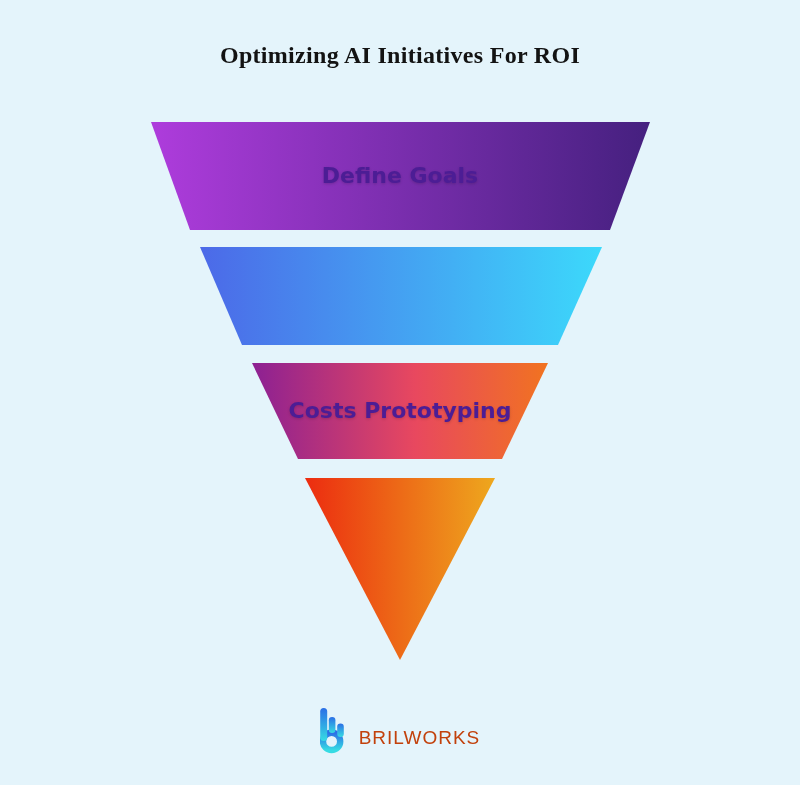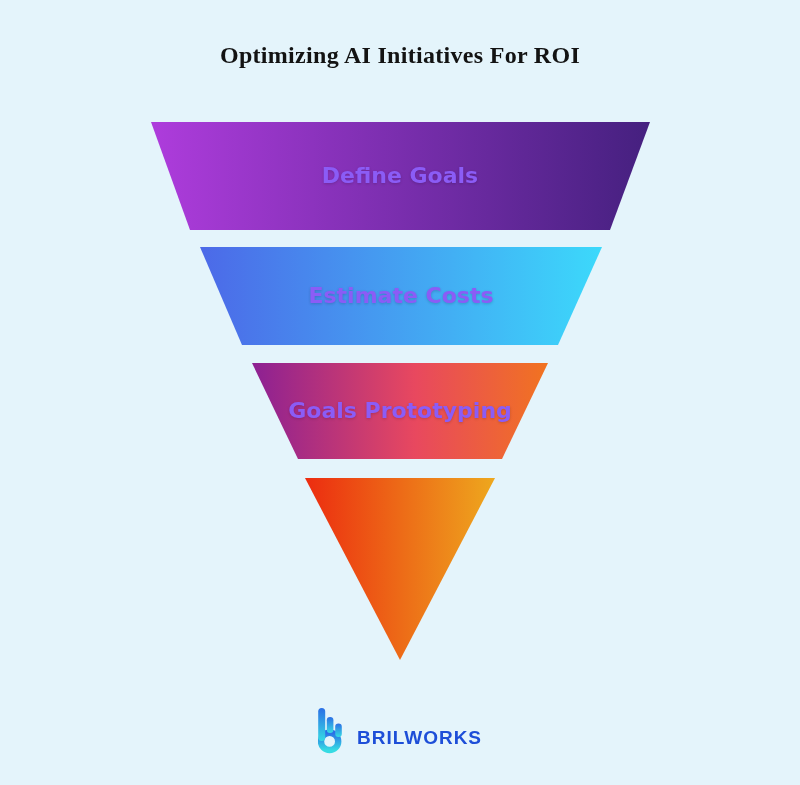--- a/index.html
+++ b/index.html
@@ -31,21 +31,21 @@
     position: absolute;
     left: 0;
     top: 0;
   }
   .stage-label {
     position: absolute;
     display: flex;
     align-items: center;
     justify-content: center;
     text-align: center;
-    color: #8b5cf6;
+    color: #4c1d95;
     font-size: 22px;
     font-weight: 600;
     line-height: 1.45;
     text-shadow: 0 1px 3px rgba(0,0,0,0.18);
     pointer-events: none;
   }
   .label-stage-1 { left: 150px; top: 122px; width: 500px; height: 108px; }
   .label-stage-2 { left: 200px; top: 247px; width: 402px; height: 98px;  }
   .label-stage-3 { left: 252px; top: 363px; width: 296px; height: 96px;  }
   .label-stage-4 { left: 320px; top: 482px; width: 160px; height: 112px; }
@@ -58,23 +58,23 @@
     align-items: center;
     justify-content: center;
     gap: 13px;
   }
   .brand-icon {
     display: block;
   }
   .brand-name {
     font-family: "Liberation Sans", sans-serif;
     font-size: 19px;
-    font-weight: 700;
+    font-weight: 400;
     letter-spacing: 1px;
-    color: #1d4ed8;
+    color: #c2410c;
     margin-top: 12px;
   }
 </style>
 </head>
 <body>
 
 <div class="canvas" style="background-color: rgb(228, 244, 251);">
 
   <h1 class="title">Optimizing AI Initiatives For ROI</h1>
 
@@ -99,22 +99,21 @@
       </linearGradient>
     </defs>
 
     <polygon points="151,122 650,122 610,230 190,230" fill="url(#grad-stage-1)"></polygon>
     <polygon points="200,247 602,247 558,345 242,345" fill="url(#grad-stage-2)"></polygon>
     <polygon points="252,363 548,363 502,459 298,459" fill="url(#grad-stage-3)"></polygon>
     <polygon points="305,478 495,478 400,660" fill="url(#grad-stage-4)"></polygon>
   </svg>
 
   <div class="stage-label label-stage-1">Define Goals</div>
-  <div class="stage-label label-stage-2">Estimate Costs</div>
-  <div class="stage-label label-stage-3">Goals Prototyping</div>
+  <div class="stage-label label-stage-3">Costs Prototyping</div>
 
   <div class="brand">
     <svg class="brand-icon" width="26" height="47" viewBox="0 0 26 47" aria-hidden="true">
       <defs>
         <linearGradient id="grad-logo" x1="0" y1="0" x2="0" y2="1">
           <stop offset="0%" stop-color="#2b6fe6"></stop>
           <stop offset="100%" stop-color="#36dbe3"></stop>
         </linearGradient>
       </defs>
       <circle cx="11.6" cy="33.4" r="8.6" fill="none" stroke="url(#grad-logo)" stroke-width="6.4"></circle>

